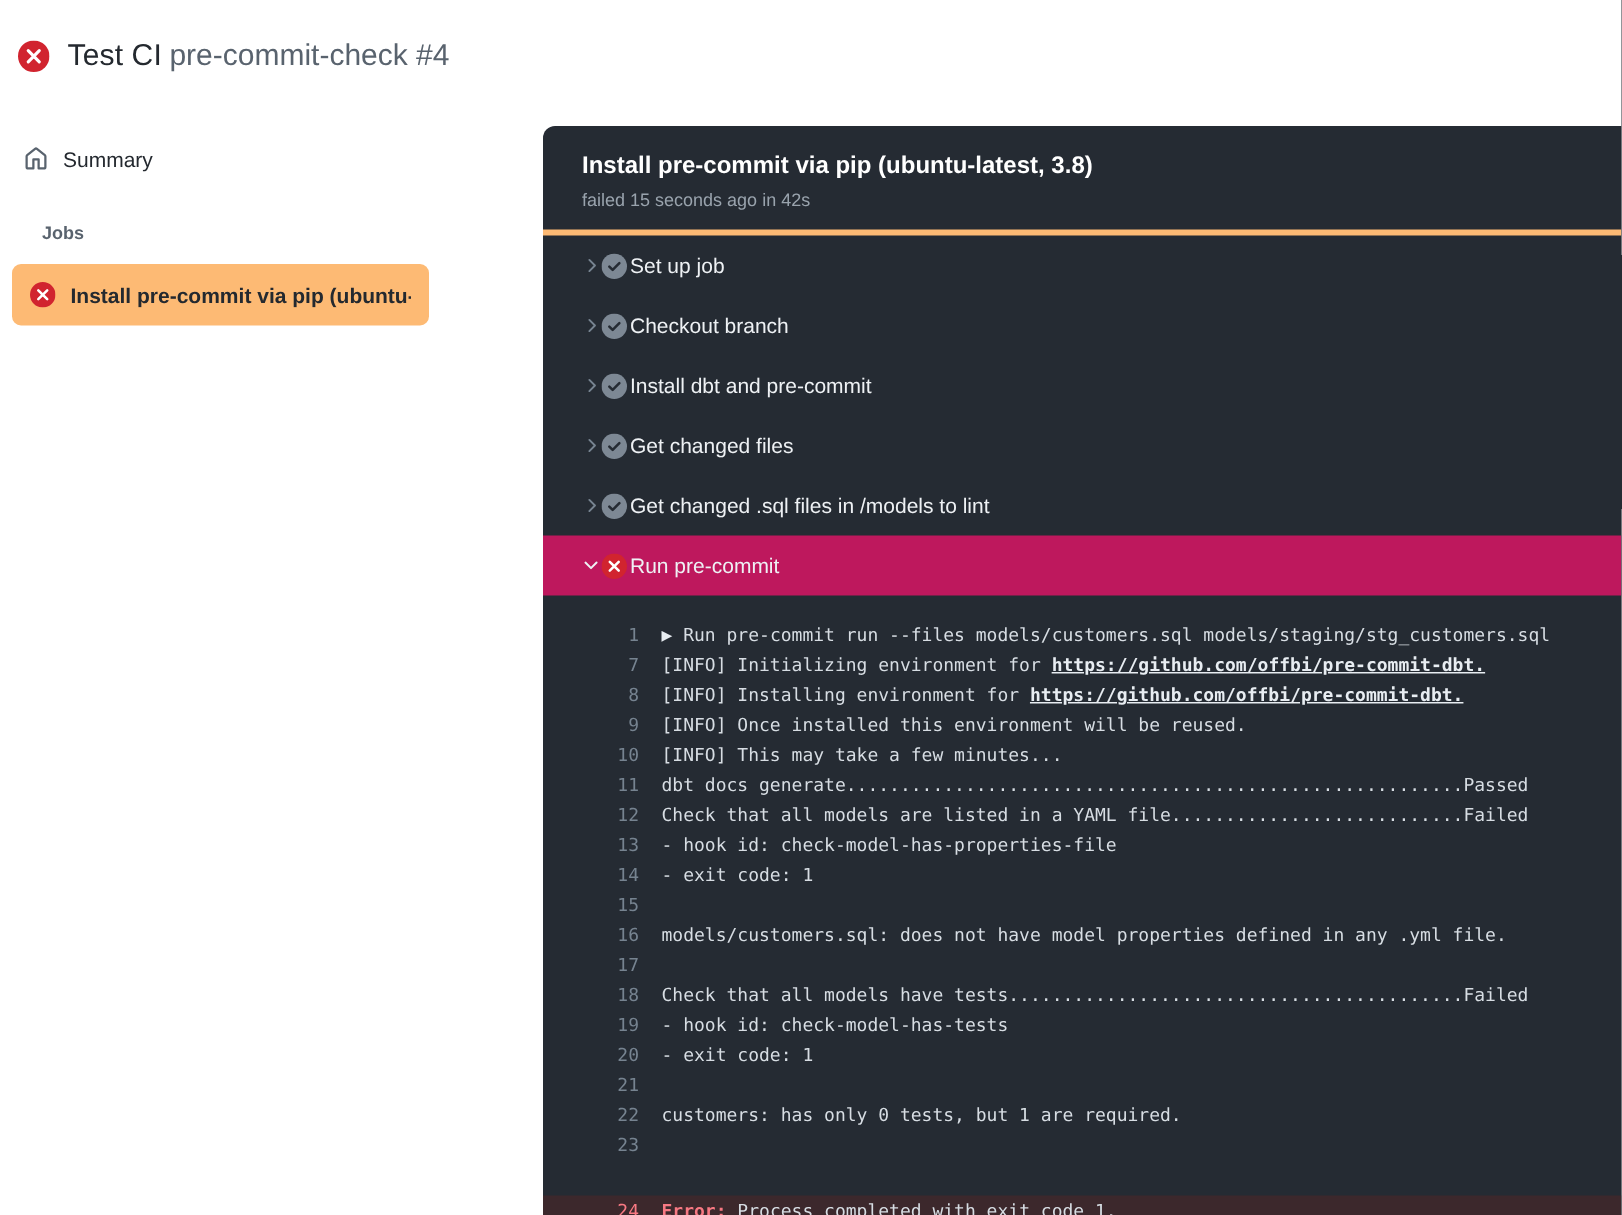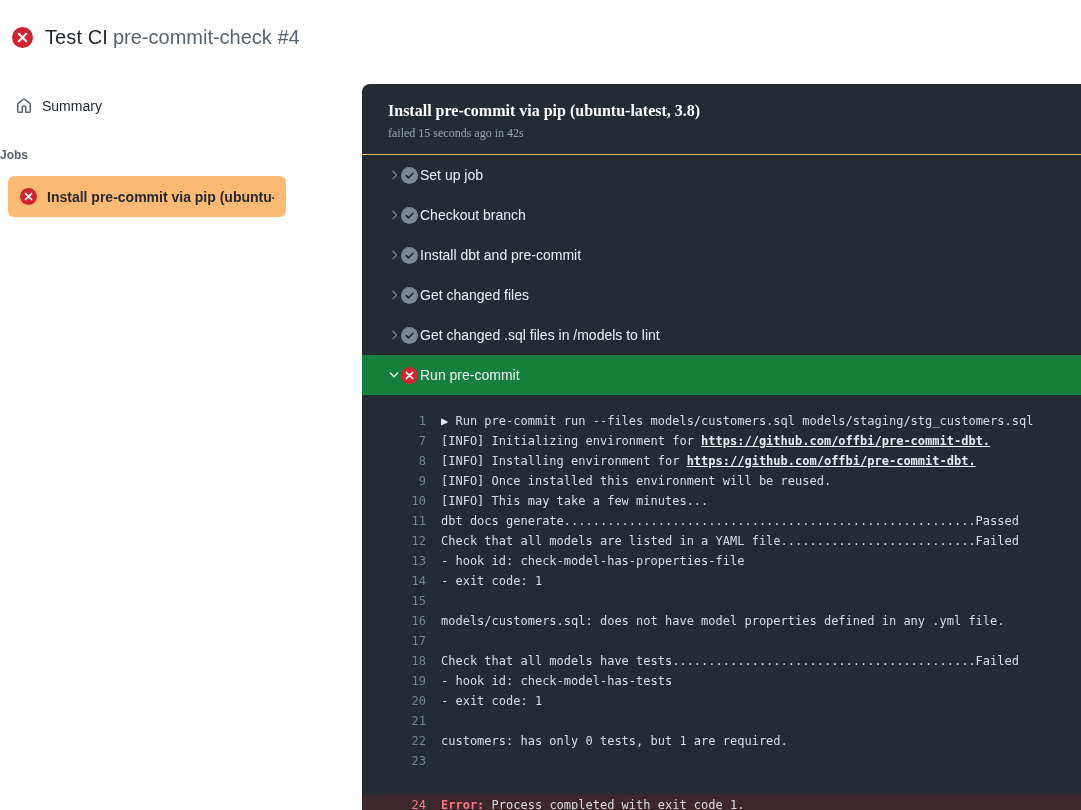--- a/index.html
+++ b/index.html
@@ -21,50 +21,50 @@
 
   
   .sidebar { position: absolute; left: 0; top: 88px; width: 294px; }
   .summary-item {
     display: flex; align-items: center; gap: 10px;
     padding: 10px 16px; font-size: 14px; color: #24292f;
     cursor: pointer;
   }
   .summary-item svg { width: 16px; height: 16px; }
   .jobs-heading {
-    margin-top: 24px; padding: 0 0;
+    margin-top: 24px; padding: 0 28px;
     font-size: 12px; font-weight: 700; color: #59636e;
   }
   .job-item {
     margin: 14px 8px 0 8px; height: 41px; border-radius: 6px;
     background: #fdba74;
     display: flex; align-items: center; gap: 10px;
     padding: 0 12px; cursor: pointer;
   }
   .job-item .status-icon { width: 17px; height: 17px; flex: none; }
   .job-item-label {
     font-size: 14px; font-weight: 700; color: #24292f; white-space: nowrap; overflow: hidden;
   }
 
   
   .panel {
     position: absolute; left: 362px; top: 84px; width: 719px; height: 726px;
     background: #252b33; border-top-left-radius: 8px; overflow: hidden;
     color: #eef1f4;
   }
-  .panel-header { padding: 18px 26px 13px 26px; border-bottom: 1px solid #fdba74; font-family: Liberation Serif, serif; }
+  .panel-header { padding: 18px 26px 13px 26px; border-bottom: 4px solid #fdba74; }
   .panel-title { font-size: 16px; font-weight: 700; color: #ffffff; }
   .panel-status { font-size: 12px; color: #99a3ad; margin-top: 6px; }
 
   
   .step-row {
     height: 40px; display: flex; align-items: center; 
     padding-left: 25px; font-size: 14px; color: #eef1f4; cursor: pointer;
   }
-  .step-row.selected { background: #15803d; }
+  .step-row.selected { background: #be185d; }
   .step-chevron { width: 14px; height: 14px; flex: none; }
   .step-status { width: 17px; height: 17px; flex: none; }
   .step-label { margin-left: 2px; }
 
   
   .log { padding-top: 16px; font-family: "DejaVu Sans Mono", "Liberation Mono", monospace; font-size: 12px; }
   .log-line { display: flex; height: 20px; line-height: 20px; white-space: pre; }
   .log-num {
     flex: none; width: 38px; margin-left: 26px; margin-right: 15px;
     text-align: right; color: #768390; cursor: pointer;

